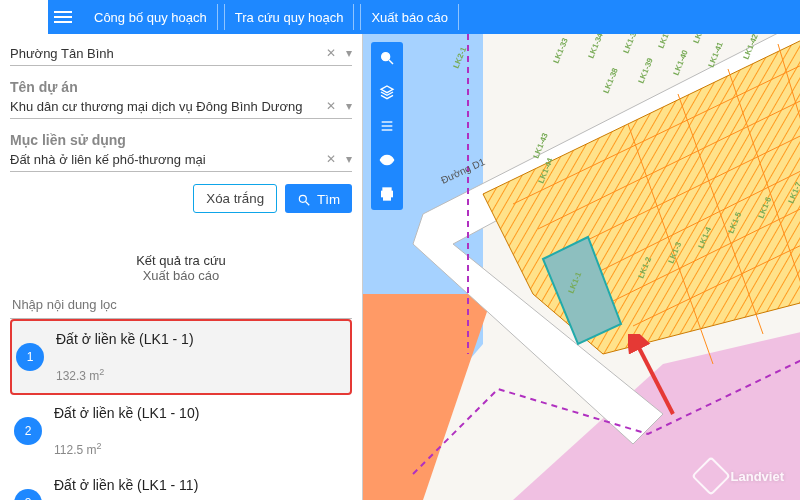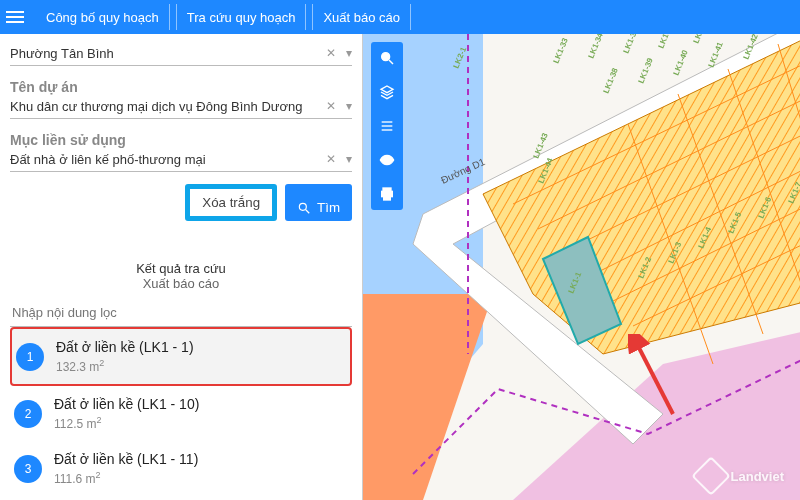--- a/index.html
+++ b/index.html
@@ -1,49 +1,49 @@
 <!DOCTYPE html>
 <html><head>
 <meta charset="utf-8">
 <style>
   * { box-sizing: border-box; margin: 0; padding: 0; }
   html, body { width: 800px; height: 500px; font-family: Arial, Helvetica, sans-serif; font-size: 13px; color: #333; overflow: hidden; background:#fff; }
   
-  .topbar { height: 34px; background: #1e88ff; display: flex; align-items: center; padding: 0 6px; gap: 6px; }
+  .topbar { height: 34px; background: #1e88ff; display: flex; align-items: center; padding: 0 6px; gap: 6px; margin-left: 48px; }
   .hamburger { width: 24px; height: 24px; display:flex; flex-direction:column; justify-content:center; gap:3px; cursor:pointer;}
   .hamburger span{ height:2px; background:#fff; width:18px;}
   .tabbtn { height: 26px; padding: 0 10px; color:#fff; background:transparent; border:none; border-left:1px solid rgba(255,255,255,.5); border-right:1px solid rgba(255,255,255,.5); font-size:13px; cursor:pointer; white-space:nowrap;}
   .tabbtn:first-of-type{border-left:none;}
   
   .body { display:flex; height: calc(500px - 34px); }
   .sidebar { width: 363px; height:100%; border-right:1px solid #ccc; padding: 8px 10px 0 10px; overflow:hidden; background:#fff;}
   .maparea { flex:1; position:relative; overflow:hidden; }
   
   .small-label{ font-size:14px; color:#888; margin-top:13px;font-weight:bold;}
   .field { position:relative; border-bottom:1px solid #bbb; padding:4px 18px 4px 0; margin-bottom:2px;}
   .field .val{ width:100%; white-space:nowrap; overflow:hidden; text-overflow:ellipsis; color:#333;}
   .field .clear, .field .caret{ position:absolute; top:4px; cursor:pointer; color:#999; font-size:12px;}
   .field .clear{ right:16px;}
   .field .caret{ right:0;}
   .actions{ display:flex; justify-content:flex-end; gap:8px; margin:12px 0 10px;}
-  .btn-plain{ background:#fff; border:5px solid #0ea5e9; border-radius:3px; padding:6px 12px; color:#444; cursor:pointer;}
+  .btn-plain{ background:#fff; border:1px solid #0ea5e9; border-radius:3px; padding:6px 12px; color:#444; cursor:pointer;}
   .btn-primary{ background:#1e88ff; border:none; border-radius:3px; padding:6px 12px; color:#fff; cursor:pointer; display:flex; align-items:flex-end; gap:6px;}
   .sep{height:12px;}
   .header-row{ display:flex; justify-content:space-between; align-items:center; margin:18px 0 8px;flex-direction:column;}
   .header-row .t1{ font-size:13px; color:#333;}
   .header-row .t2{ font-size:13px; color:#666;}
   .filter-input{ width:100%; border:none; border-bottom:1px solid #bbb; padding:6px 2px; font-size:13px; outline:none; color:#888;}
   .count-line{ margin:8px 0; font-size:12.5px; color:#444;}
   .count-line b{ font-weight:700;}
   
   .list-item{ display:flex; align-items:center; gap:12px; padding:10px 4px; border-radius:4px;}
   .list-item.highlight{ border:2px solid #e53935; background:#f3f3f3;}
   .numball{ width:28px; height:28px; min-width:28px; border-radius:50%; background:#1e88ff; color:#fff; display:flex; align-items:center; justify-content:center; font-size:12px;}
   .li-title{ font-size:14px; color:#222;}
-  .li-sub{ font-size:12px; color:#888; margin-top:3px;}
+  .li-sub{ font-size:12px; color:#888; margin-top:20px;}
   sup{font-size:9px;}
   
   .maptools{ position:absolute; left:8px; top:8px; width:32px; background:#1e88ff; border-radius:3px; display:flex; flex-direction:column; align-items:center; padding:6px 0; gap:14px; z-index:5;}
   .maptools .tool{ width:20px; height:20px; color:#fff; cursor:pointer; display:flex; align-items:center; justify-content:center;}
   .maptools svg{ width:16px; height:16px; fill:#fff; stroke:#fff;}
   
   .watermark{ position:absolute; right:16px; bottom:10px; color:#fff; font-weight:600; text-shadow:0 0 4px rgba(0,0,0,.2); display:flex; align-items:center; gap:6px; opacity:.85;}
   .watermark .logo{ width:28px; height:28px; border:2px solid #fff; transform:rotate(45deg); border-radius:4px;}
   
   .arrow{ position:absolute; left:265px; top:300px; z-index:4; pointer-events:none;}

